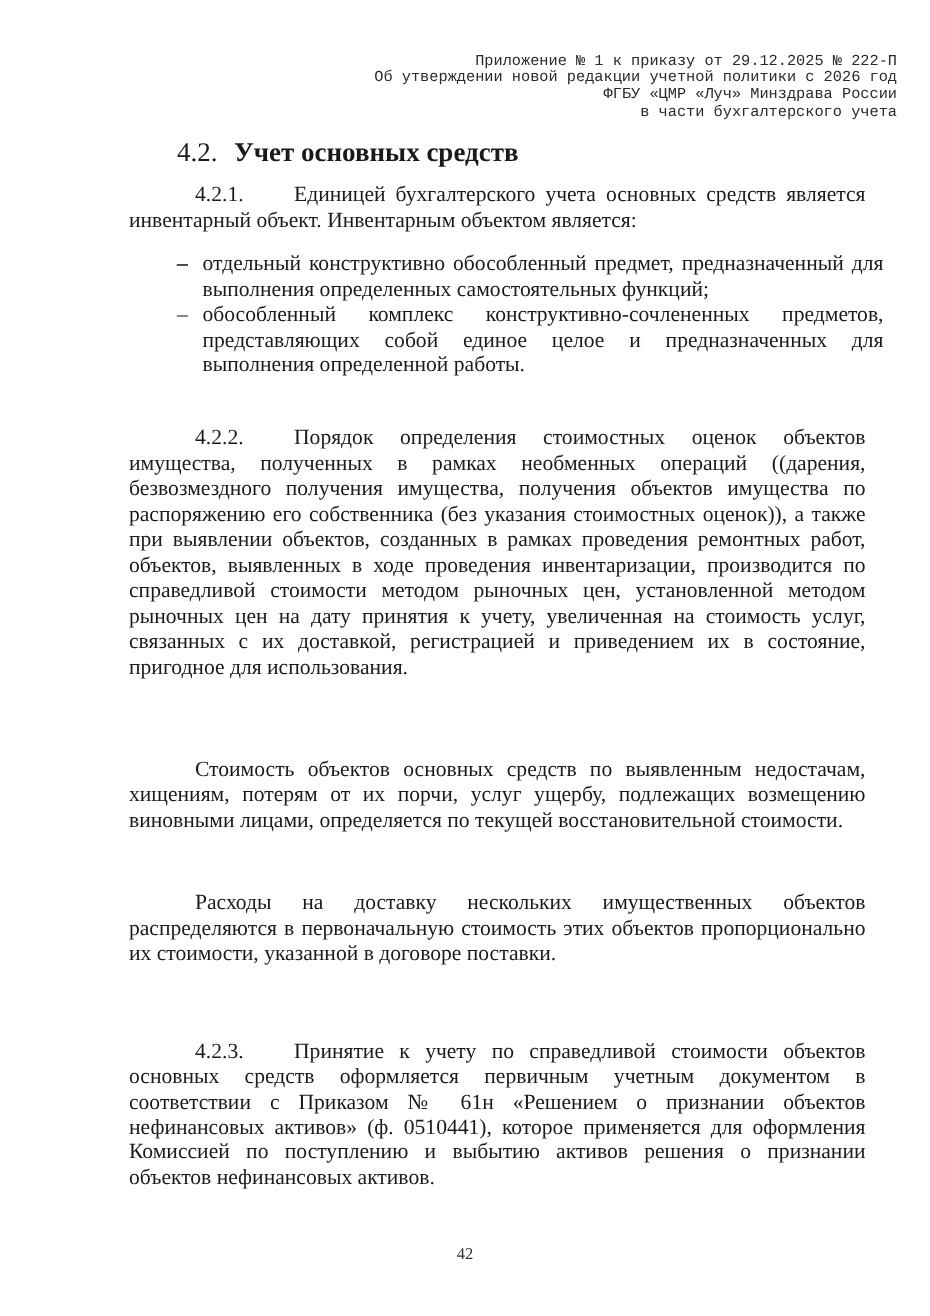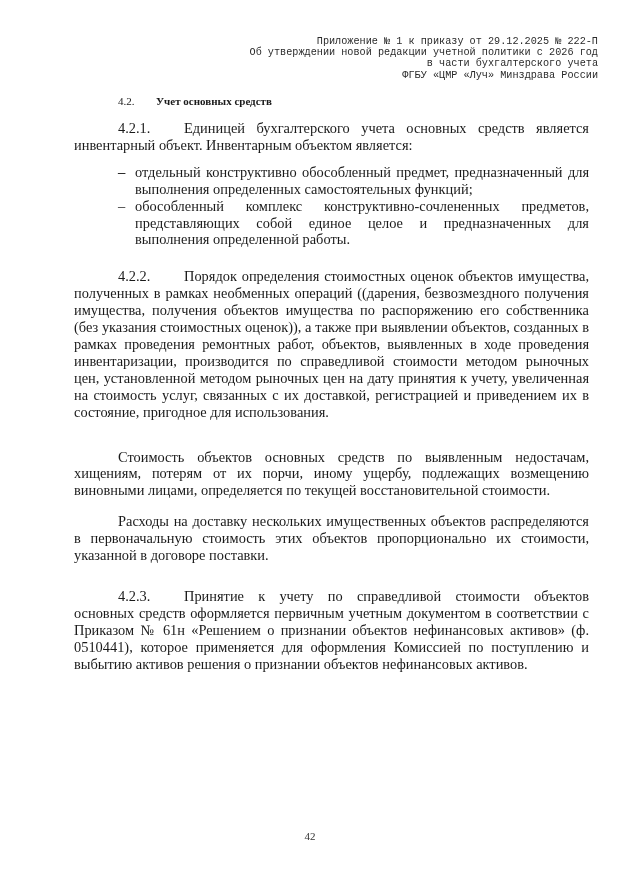--- a/index.html
+++ b/index.html
@@ -29,32 +29,32 @@
   .content {
     position: absolute;
     left: 74px;
     top: 92px;
     width: 515px;
     font-size: 14.4px;
     line-height: 16.9px;
   }
   .section-heading {
     margin: 0 0 10px 44px;
-    font-size: 11px;
+    font-size: 18px;
     line-height: 18px;
   }
   .section-heading .num {
     display: inline-block;
     width: 38px;
   }
   .section-heading .title {
     font-weight: bold;
   }
   p {
-    margin: 0;
+    margin: 12px;
     text-align: justify;
     text-indent: 44px;
   }
   .clause-num {
     display: inline-block;
     text-indent: 0;
     width: 66px;
   }
   .list {
     list-style: none;
@@ -87,22 +87,22 @@
     font-size: 11px;
     color: #333;
   }
 </style>
 </head>
 <body>
 
 <div class="page-header">
   <div>Приложение № 1 к приказу от 29.12.2025 № 222-П</div>
   <div>Об утверждении новой редакции учетной политики с 2026 год</div>
+  <div>ФГБУ «ЦМР «Луч» Минздрава России</div>
   <div>в части бухгалтерского учета</div>
-  <div>ФГБУ «ЦМР «Луч» Минздрава России</div>
 </div>
 
 <div class="content">
 
   <div class="section-heading">
     <span class="num">4.2.</span><span class="title">Учет основных средств</span>
   </div>
 
   <p><span class="clause-num">4.2.1.</span><span>Единицей бухгалтерского учета основных средств является инвентарный объект. Инвентарным объектом является:</span></p>
 
@@ -112,21 +112,21 @@
     <li><span class="dash">–</span><span>обособленный комплекс конструктивно-сочлененных предметов, представляющих собой единое целое и предназначенных для выполнения определенной работы.</span></li>
   </ul>
 
   <div class="gap-sm"></div>
 
   <p><span class="clause-num">4.2.2.</span><span>Порядок определения стоимостных оценок объектов имущества, полученных в рамках необменных операций ((дарения, безвозмездного получения имущества, получения объектов имущества по распоряжению его собственника (без указания стоимостных оценок)), а также при выявлении объектов, созданных в рамках проведения ремонтных работ, объектов, выявленных в ходе проведения инвентаризации, производится по справедливой стоимости методом рыночных цен, установленной методом рыночных цен на дату принятия к учету, увеличенная на стоимость услуг, связанных с их доставкой, регистрацией и приведением их в состояние, пригодное для использования.</span></p>
 
   <div class="gap-md"></div>
 
   <div class="gap-md"></div>
-  <p>Стоимость объектов основных средств по выявленным недостачам, хищениям, потерям от их порчи, иному ущербу, подлежащих возмещению виновными лицами, определяется по текущей восстановительной стоимости.</p>
+  <p>Стоимость объектов основных средств по выявленным недостачам, хищениям, потерям от их порчи, услуг ущербу, подлежащих возмещению виновными лицами, определяется по текущей восстановительной стоимости.</p>
 
   <div class="gap-md"></div>
   <p>Расходы на доставку нескольких имущественных объектов распределяются в первоначальную стоимость этих объектов пропорционально их стоимости, указанной в договоре поставки.</p>
 
   <div class="gap-lg"></div>
   <p><span class="clause-num">4.2.3.</span><span>Принятие к учету по справедливой стоимости объектов основных средств оформляется первичным учетным документом в соответствии с Приказом № 61н «Решением о признании объектов нефинансовых активов» (ф. 0510441), которое применяется для оформления Комиссией по поступлению и выбытию активов решения о признании объектов нефинансовых активов.</span></p>
 
 </div>
 
 <div class="page-number">42</div>

